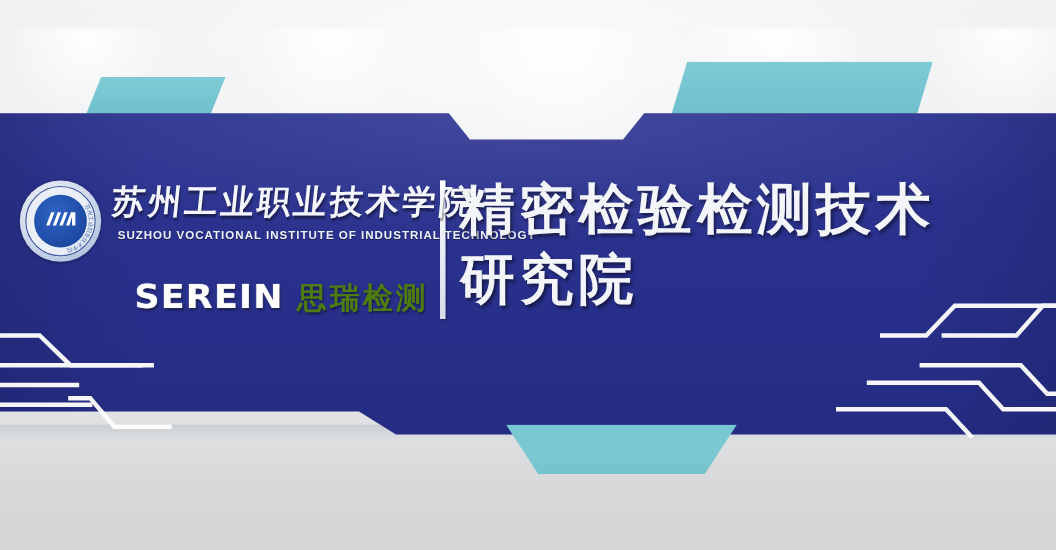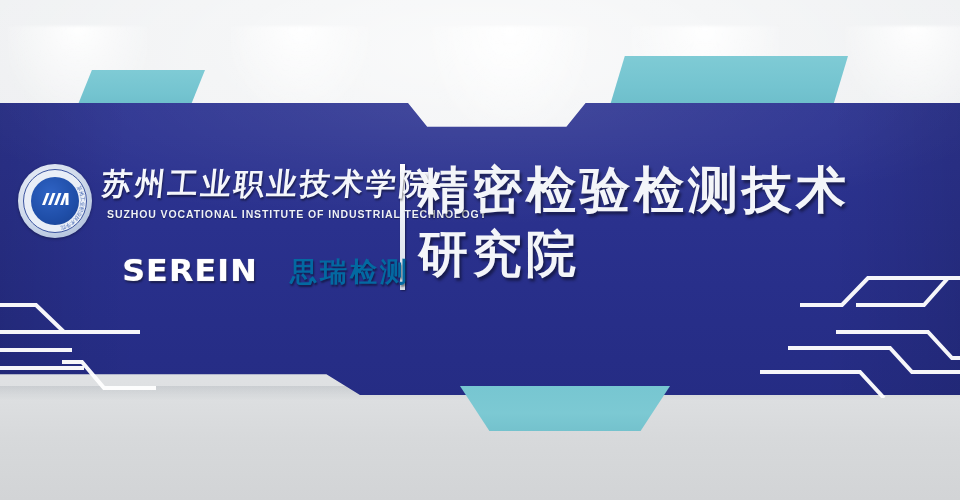--- a/index.html
+++ b/index.html
@@ -176,24 +176,23 @@
     letter-spacing: 1px;
     color: #ffffff;
     font-family: "DejaVu Sans", "Liberation Sans", sans-serif;
     transform: scaleX(1.06);
     text-shadow: 1px 2px 2px rgba(0,0,0,0.45), 0 0 1px rgba(255,255,255,0.8);
   }
   .serein-cn {
     font-size: 27px;
     font-weight: 700;
     letter-spacing: 3px;
-    color: #0369a1;
+    color: #4d7c0f;
     font-family: "DejaVu Sans", "Liberation Sans", sans-serif;
     text-shadow: 1px 2px 2px rgba(0,0,0,0.45);
-    margin-left: 20px;
   }
 
   
   .divider {
     position: absolute;
     left: 400px; top: 164px;
     width: 5px; height: 126px;
     background: linear-gradient(180deg, #ffffff 0%, #e8ecf3 50%, #d6dce8 100%);
     box-shadow: 1px 1px 2px rgba(0,0,0,0.4);
   }

